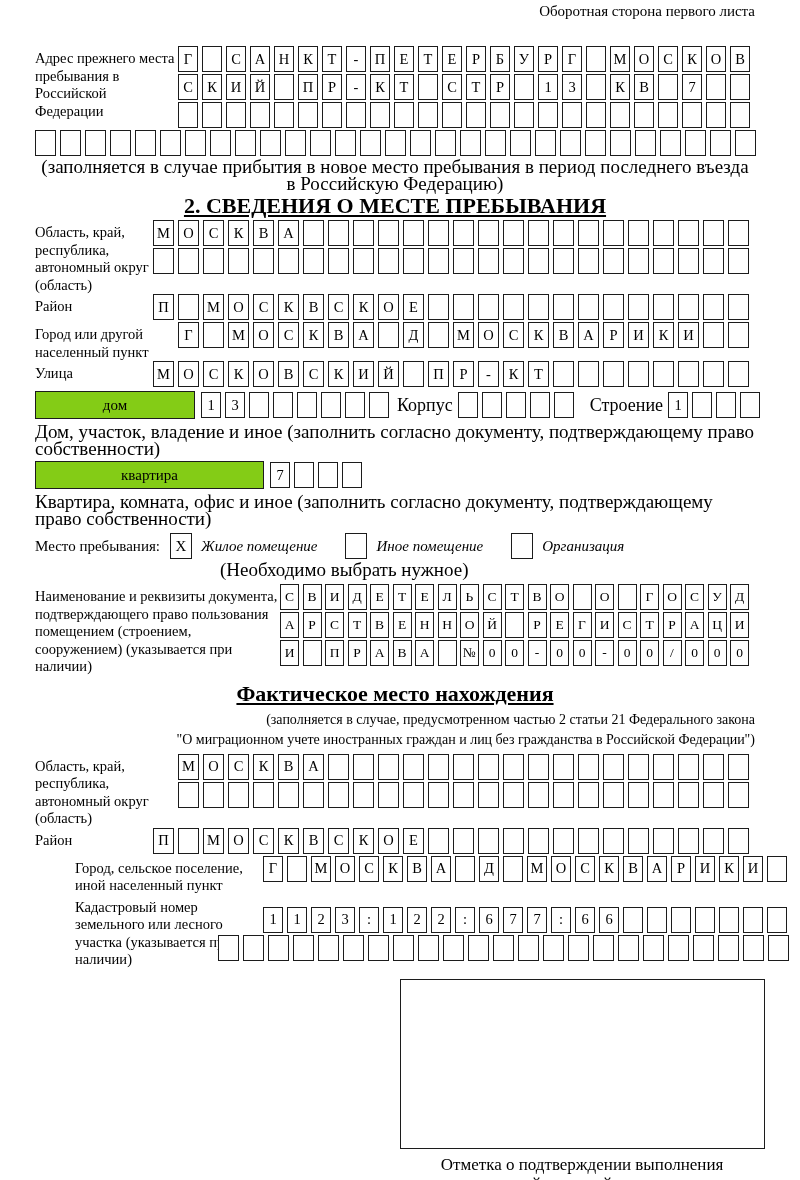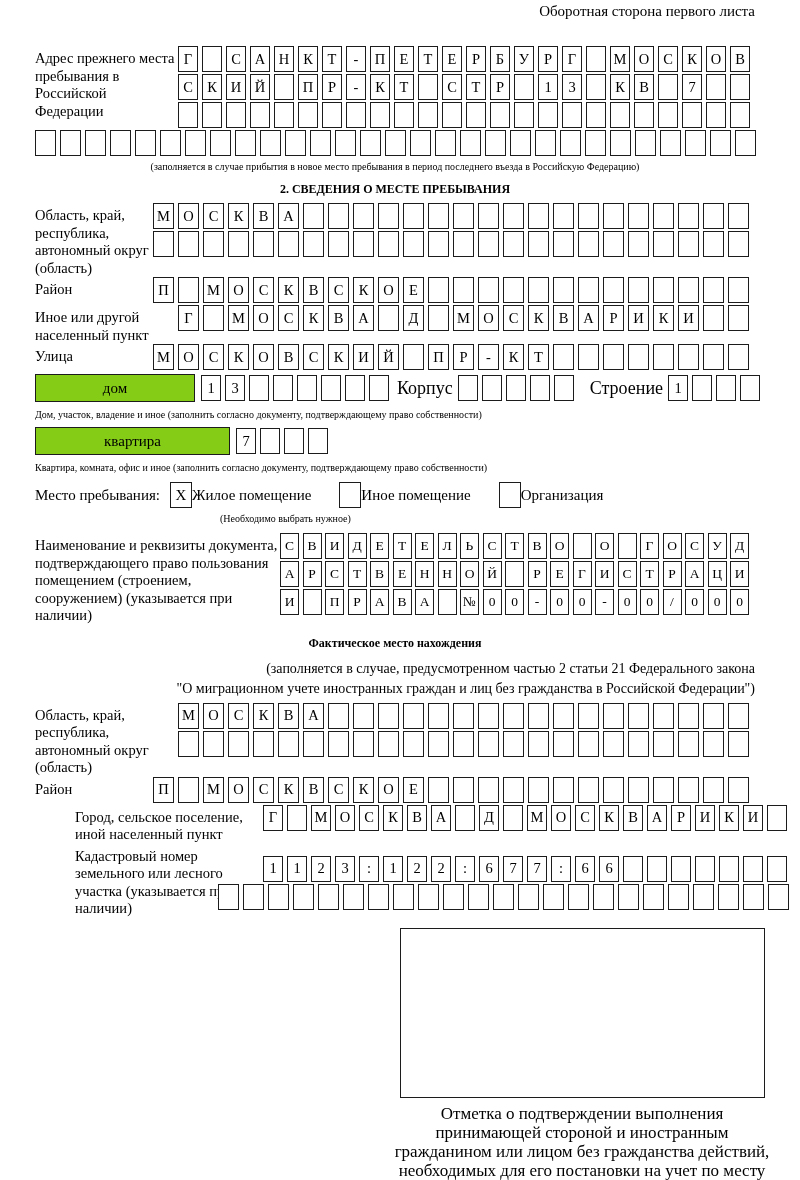--- a/index.html
+++ b/index.html
@@ -30,46 +30,46 @@
     width: 21px; height: 26px;
     border: 1.6px solid #1c1c1c;
     margin-right: 4px;
     display: inline-flex; align-items: center; justify-content: center;
     font-size: 14.5px; flex: 0 0 auto;
     background: #fff;
   }
   .p24 .cell { width: 20px; margin-right: 4px; }
   .p22 .cell { width: 19px; margin-right: 3.5px; font-size: 13.5px; }
 
-  .note { font-size: 10px; line-height: 17px; }
+  .note { font-size: 19px; line-height: 17px; }
   .center { text-align: center; }
 
-  .sec-title { text-align: center; font-weight: bold; font-size: 12px; line-height: 20px; }
+  .sec-title { text-align: center; font-weight: bold; font-size: 22px; line-height: 20px; text-decoration: underline; }
 
   .mt2 { margin-top: 2px; } .mt4 { margin-top: 4px; } .mt6 { margin-top: 6px; }
   .mt8 { margin-top: 8px; } .mt26 { margin-top: 26px; }
 
   .inline-row { display: flex; align-items: center; }
   .widebox {
     border: 1.6px solid #1c1c1c; height: 28px;
     display: flex; align-items: center; justify-content: center;
     font-size: 15px; flex: 0 0 auto; background: #84cc16;
   }
   .house-box { width: 160px; margin-right: 6px; }
-  .apt-box { width: 195px; margin-right: 6px; }
+  .apt-box { width: 229px; margin-right: 6px; }
   .mini-label { font-size: 18px; padding: 0 5px 0 4px; flex: 0 0 auto; }
 
   .chk {
     width: 22px; height: 26px; border: 1.6px solid #1c1c1c;
     display: inline-flex; align-items: center; justify-content: center;
     font-size: 15px; flex: 0 0 auto; background: #fff;
   }
   .stay-row { display: flex; align-items: center; font-size: 15px; }
   .stay-label { margin-right: 10px; }
-  .opt-label { margin-left: 0; margin-right: 28px; }
+  .opt-label { margin-left: 9px; margin-right: 28px; font-style: italic; }
   .stay-note { margin-left: 185px; }
 
   .act-note { text-align: right; font-size: 14px; line-height: 20px; }
 
   .cad-row2 { margin-left: -45px; }
 
   .stamp-box {
     width: 365px; height: 170px;
     border: 1.7px solid #1c1c1c;
     margin-left: 365px; margin-top: 10px;
@@ -287,21 +287,21 @@
         <span class="cell"></span>
         <span class="cell"></span>
         <span class="cell"></span>
         <span class="cell"></span>
         <span class="cell"></span>
         <span class="cell"></span>
       </div>
   </div>
 
   <div class="field">
-    <div class="flabel w143">Иное или другой населенный пункт</div>
+    <div class="flabel w143">Город или другой населенный пункт</div>
     <div class="cellrow">
         <span class="cell">Г</span>
         <span class="cell"></span>
         <span class="cell">М</span>
         <span class="cell">О</span>
         <span class="cell">С</span>
         <span class="cell">К</span>
         <span class="cell">В</span>
         <span class="cell">А</span>
         <span class="cell"></span>

